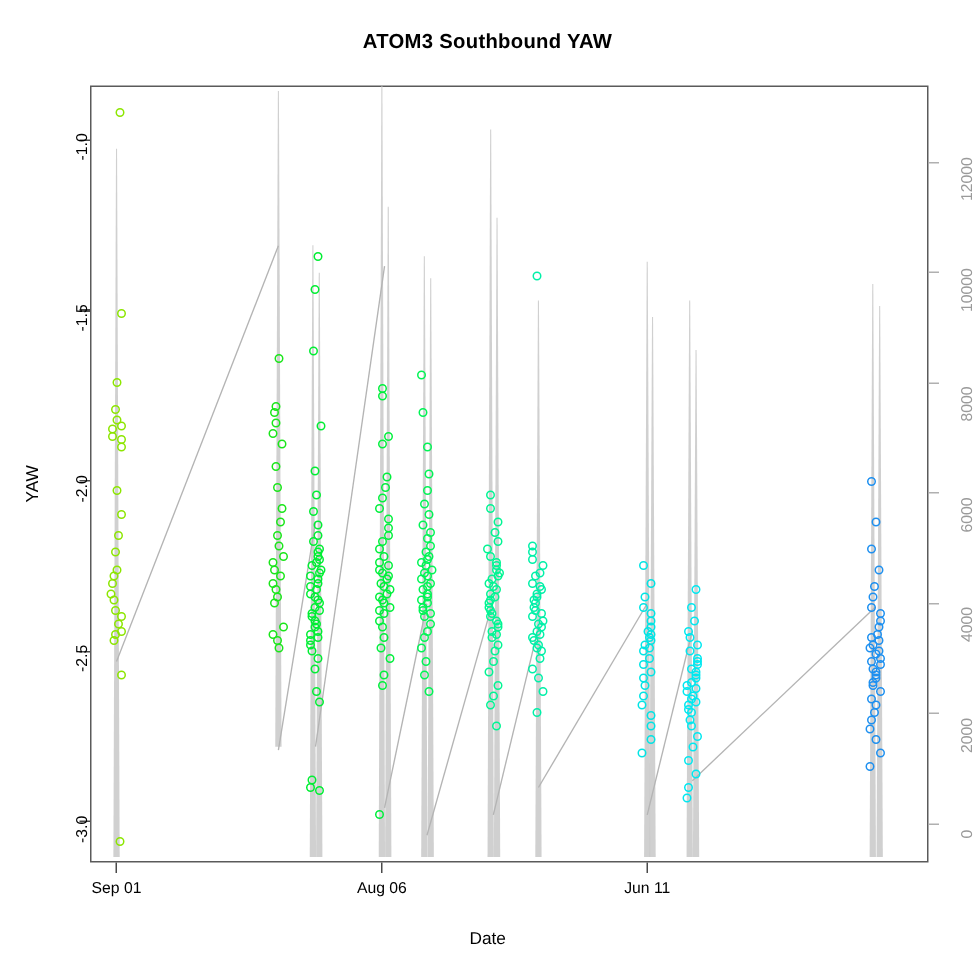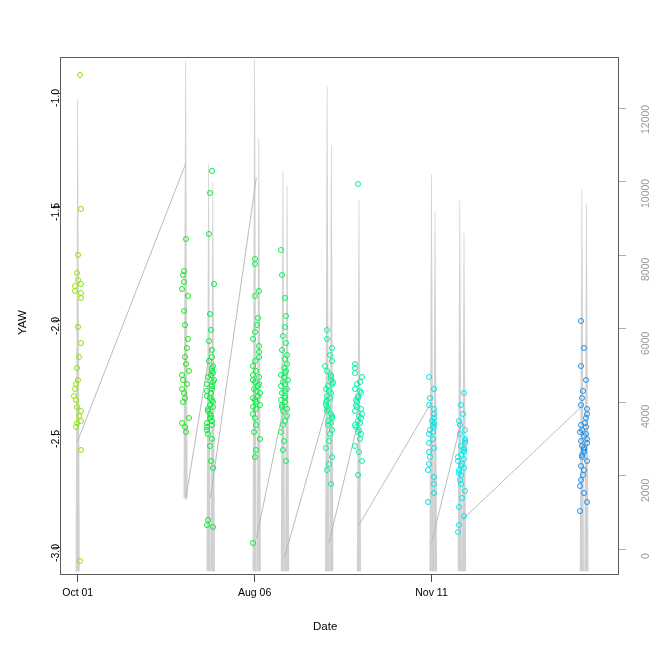--- a/index.html
+++ b/index.html
@@ -34,20 +34,21 @@
   
   .datalayer{position:absolute;left:60px;top:57px;width:559px;height:518px;overflow:hidden;}
   svg.overlay{position:absolute;left:0;top:0;width:559px;height:518px;}
   .pt{position:absolute;border-radius:50%;border-width:1px;border-style:solid;background:transparent;box-sizing:border-box;}
 </style>
 </head>
 <body>
 
 <div id="root">
 
+  <div class="title">ATOM3 Southbound YAW</div>
 
   <div class="plotframe"></div>
 
   <div class="datalayer">
     <svg class="overlay">
       <g id="spike-group">
           <polygon points="17.339873417721513,42.24822695035459 18.039873417721516,42.24822695035459 19.789873417721516,514.3262411347517 15.589873417721515,514.3262411347517" fill="#c8c8c8" opacity="0.85"></polygon>
           <polygon points="125.24810126582278,3.67375886524826 125.94810126582277,3.67375886524826 127.69810126582277,440.8510638297872 123.49810126582278,440.8510638297872" fill="#c8c8c8" opacity="0.85"></polygon>
           <polygon points="148.24493670886076,106.53900709219857 148.94493670886075,106.53900709219857 150.69493670886075,514.3262411347517 146.49493670886076,514.3262411347517" fill="#c8c8c8" opacity="0.85"></polygon>
           <polygon points="152.49050632911394,124.9078014184397 153.19050632911393,124.9078014184397 154.94050632911393,514.3262411347517 150.74050632911394,514.3262411347517" fill="#c8c8c8" opacity="0.85"></polygon>
@@ -441,23 +442,23 @@
       <div class="ticklabel vert gray" style="left: 639px; top: 354.858px;">6000</div>
       <div class="tickmark gray" style="left: 619px; top: 254.783px; width: 7px; height: 1.2px;"></div>
       <div class="ticklabel vert gray" style="left: 639px; top: 281.383px;">8000</div>
       <div class="tickmark gray" style="left: 619px; top: 181.308px; width: 7px; height: 1.2px;"></div>
       <div class="ticklabel vert gray" style="left: 639px; top: 207.908px;">10000</div>
       <div class="tickmark gray" style="left: 619px; top: 107.833px; width: 7px; height: 1.2px;"></div>
       <div class="ticklabel vert gray" style="left: 639px; top: 134.433px;">12000</div>
     </div>
   <div class="axis-bottom" id="axis-bottom">
       <div class="tickmark" style="left: 77.0899px; top: 575px; width: 1.2px; height: 7px;"></div>
-      <div class="ticklabel" style="left: 57.6899px; top: 586px; width: 40px; text-align: center;">Oct 01</div>
+      <div class="ticklabel" style="left: 57.6899px; top: 586px; width: 40px; text-align: center;">Sep 01</div>
       <div class="tickmark" style="left: 253.989px; top: 575px; width: 1.2px; height: 7px;"></div>
       <div class="ticklabel" style="left: 234.589px; top: 586px; width: 40px; text-align: center;">Aug 06</div>
       <div class="tickmark" style="left: 430.887px; top: 575px; width: 1.2px; height: 7px;"></div>
-      <div class="ticklabel" style="left: 411.487px; top: 586px; width: 40px; text-align: center;">Nov 11</div>
+      <div class="ticklabel" style="left: 411.487px; top: 586px; width: 40px; text-align: center;">Jun 11</div>
     </div>
 
   <div class="axtitle ylab" style="left:16px; top:335px;">YAW</div>
   <div class="axtitle" style="left:313px; top:620px;">Date</div>
 
 </div>
 
 </body></html>

